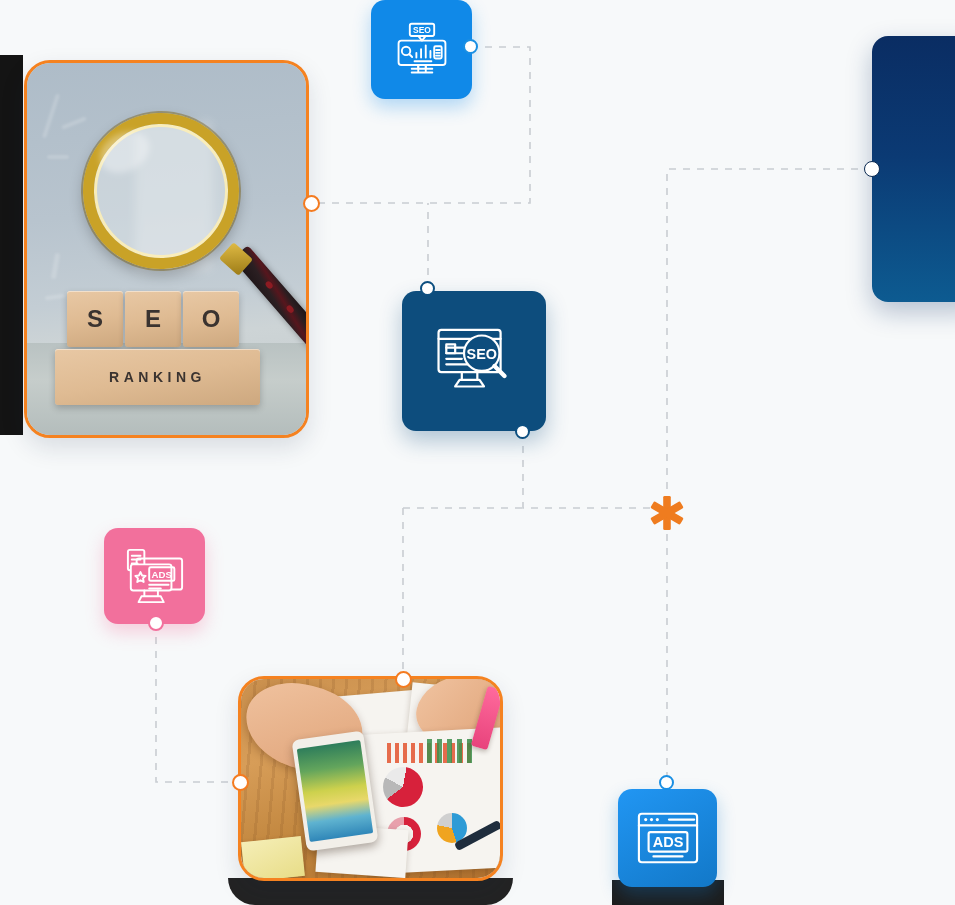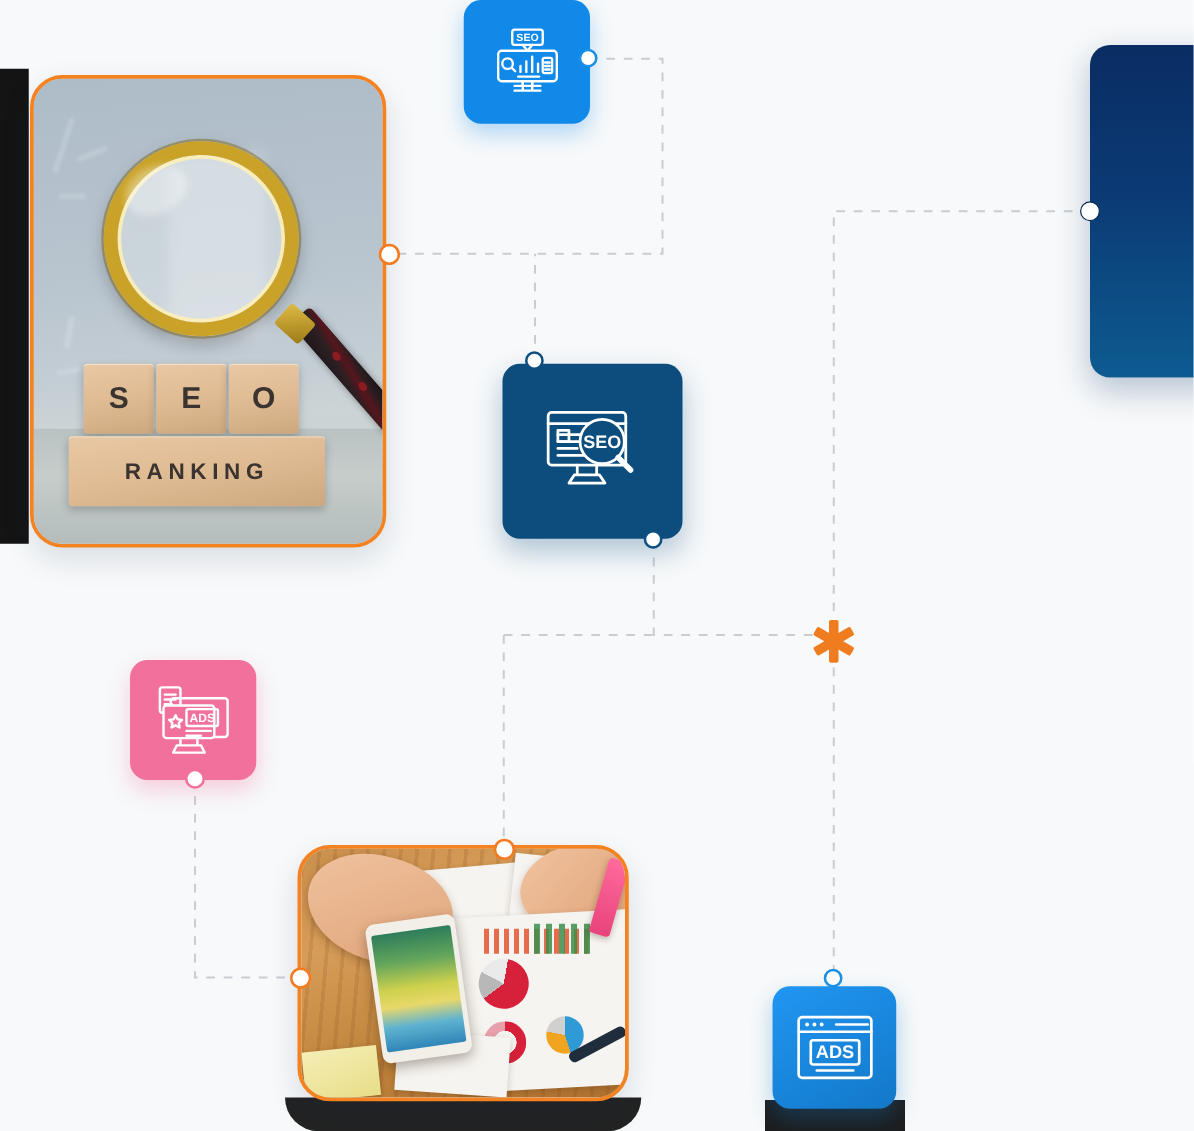--- a/index.html
+++ b/index.html
@@ -110,21 +110,21 @@
     box-shadow: 0 3px 7px rgba(0,0,0,0.22), inset 0 1px 0 rgba(255,255,255,0.45);
     display: flex; align-items: center; justify-content: center;
     color: #3a3330; font-weight: bold;
     font-family: "Liberation Sans", sans-serif;
   }
   .blk-s { left: 40px; top: 228px; width: 56px; height: 56px; font-size: 24px; }
   .blk-e { left: 98px; top: 228px; width: 56px; height: 56px; font-size: 24px; }
   .blk-o { left: 156px; top: 228px; width: 56px; height: 56px; font-size: 24px; }
   .blk-rank {
     left: 28px; top: 286px; width: 205px; height: 56px;
-    font-size: 18px; letter-spacing: 4.5px;
+    font-size: 14px; letter-spacing: 4.5px;
   }
 
   
   #desk-photo { left: 238px; top: 676px; width: 265px; height: 205px; }
   .desk-wood {
     position: absolute; inset: 0;
     background:
       repeating-linear-gradient(95deg, rgba(120,72,30,0.16) 0 3px, rgba(0,0,0,0) 3px 13px),
       linear-gradient(160deg, #c98f4d 0%, #d79d58 30%, #c2873f 60%, #b0712f 100%);
   }

